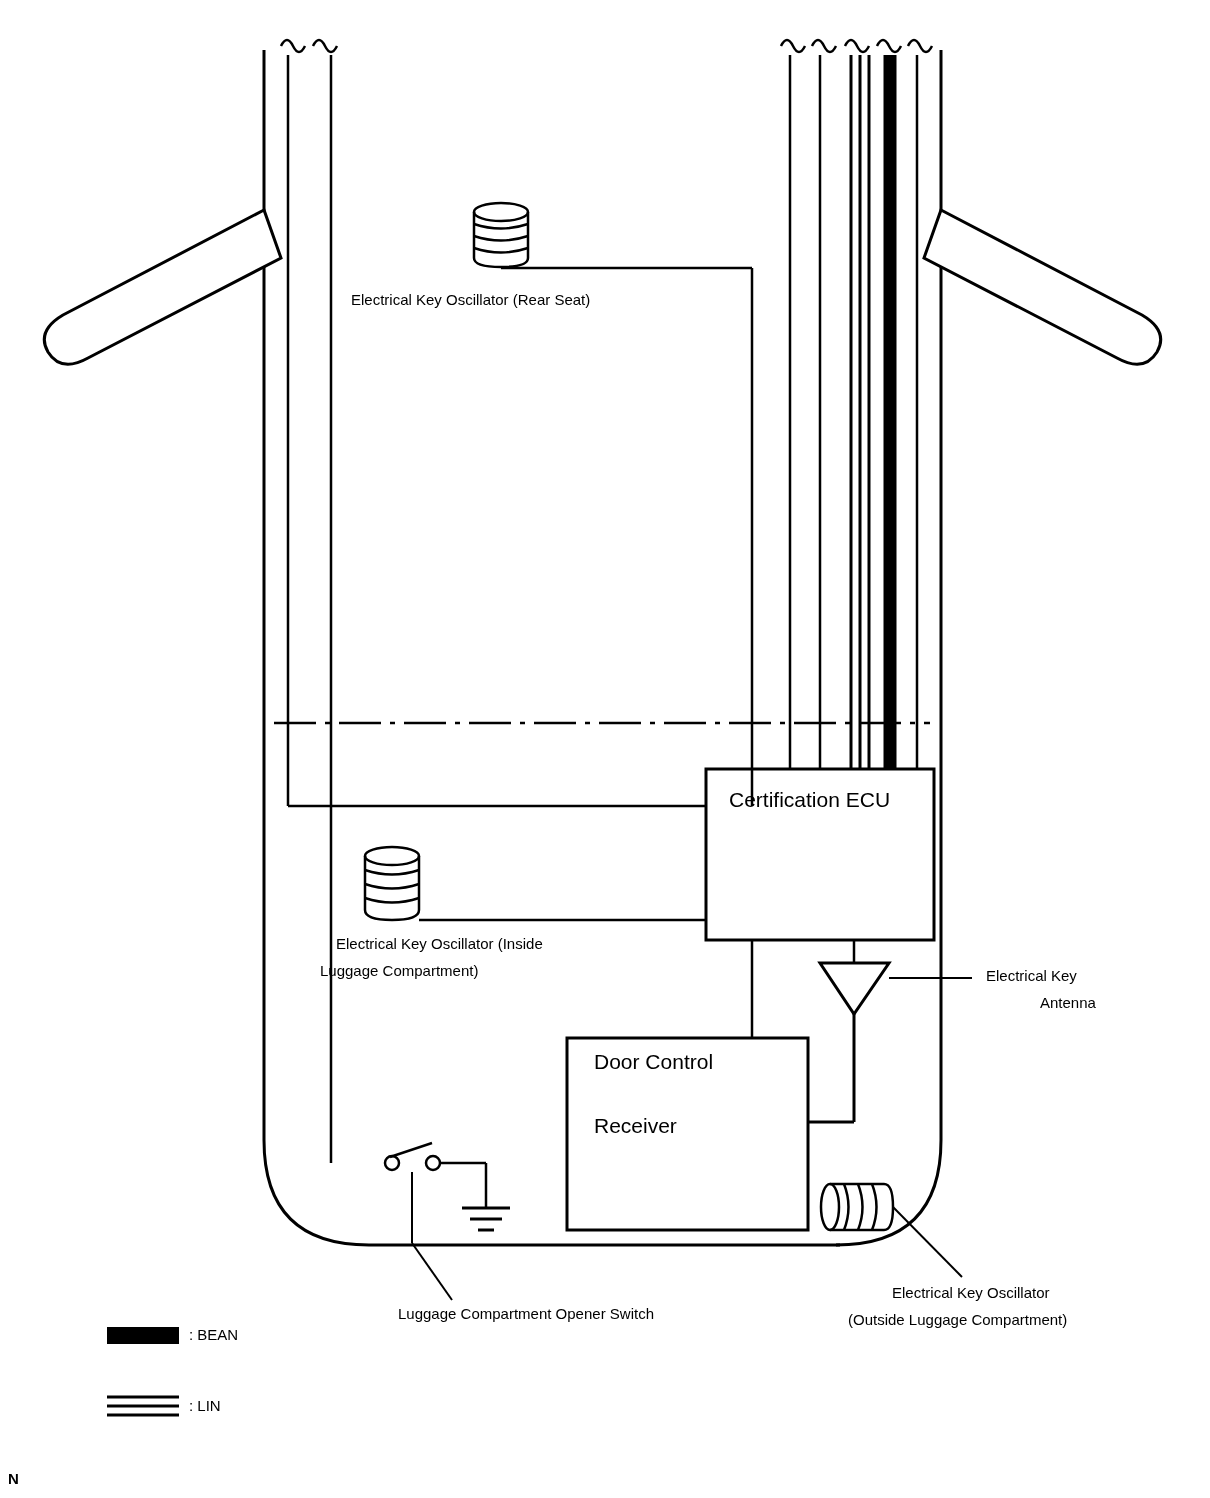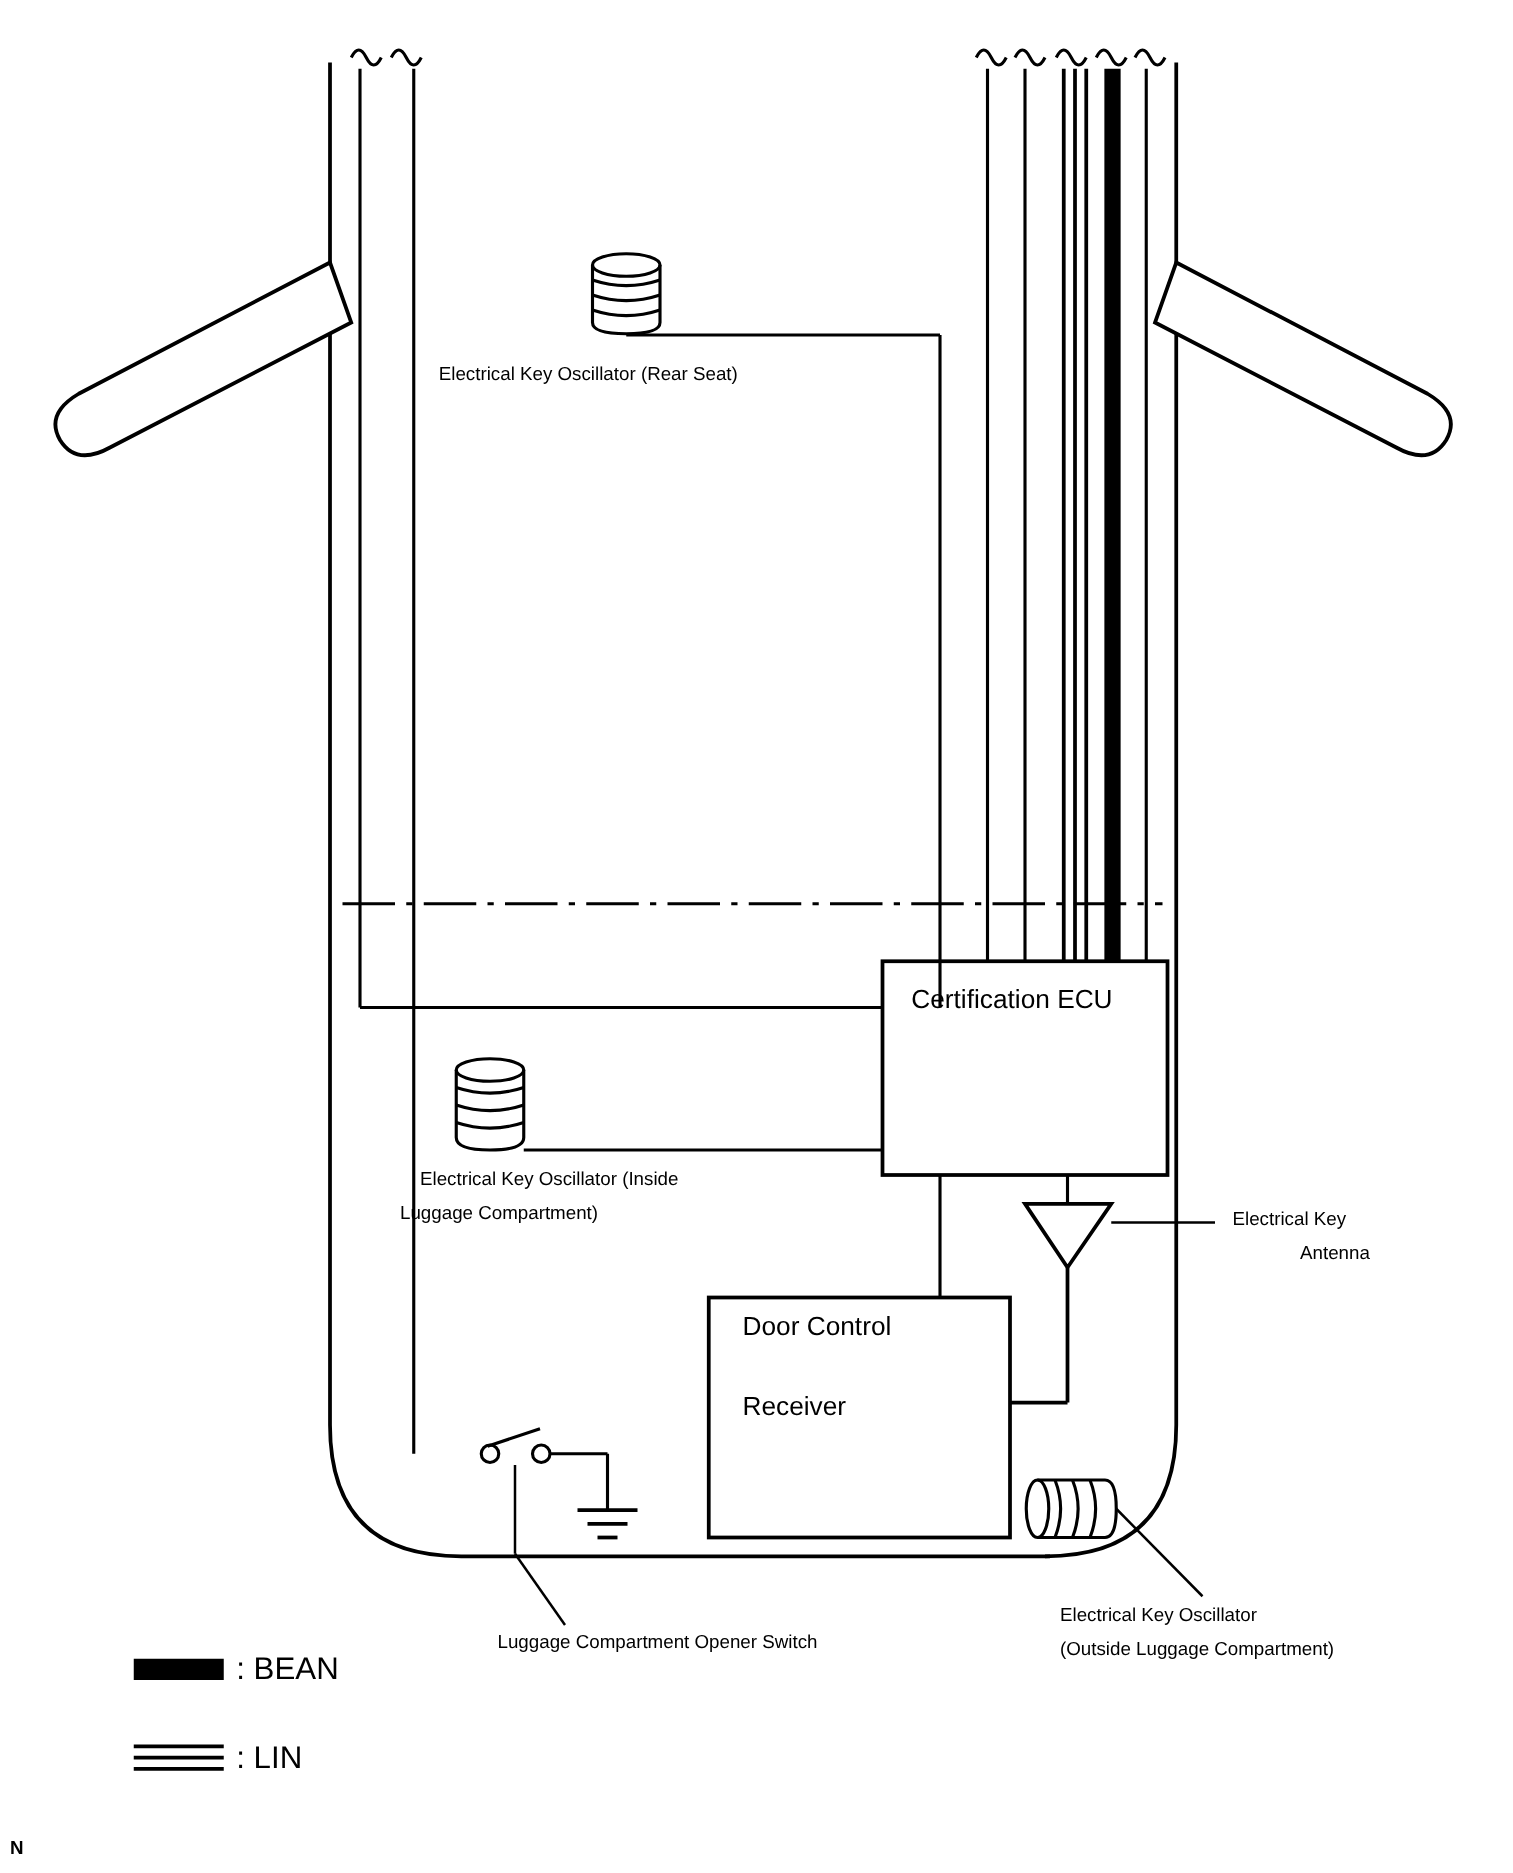--- a/index.html
+++ b/index.html
@@ -20,21 +20,21 @@
   }
   .label {
     position: absolute;
     font-size: 15px;
     line-height: 27px;
     color: #000;
     white-space: pre;
   }
   .legend-label {
     position: absolute;
-    font-size: 25px;
+    font-size: 15px;
     line-height: 26px;
     color: #000;
     white-space: pre;
   }
   .box-label {
     position: absolute;
     font-size: 21px;
     line-height: 27px;
     color: #000;
     white-space: pre;
@@ -176,21 +176,21 @@
   <div class="box-label" style="left:729px; top:786px;text-align:center;">Certification ECU</div>
 
   <div class="box-label" style="left:594px; top:1048px;">Door Control</div>
   <div class="box-label" style="left:594px; top:1112px;">Receiver</div>
 
   <div class="label" style="left:986px; top:962px;">Electrical Key</div>
   <div class="label" style="left:1040px; top:989px;">Antenna</div>
 
   <div class="label" style="left:398px; top:1300px;">Luggage Compartment Opener Switch</div>
 
-  <div class="label" style="left:848px; top:1279px;text-align:right;">Electrical Key Oscillator</div>
+  <div class="label" style="left:892px; top:1279px;text-align:right;">Electrical Key Oscillator</div>
   <div class="label" style="left:848px; top:1306px;">(Outside Luggage Compartment)</div>
 
   <div class="legend-label" style="left:189px; top:1322px;">: BEAN</div>
   <div class="legend-label" style="left:189px; top:1393px;">: LIN</div>
 
   <div class="corner-mark" style="left:8px; top:1470px;">N</div>
 
 </div>
 
 </body></html>

